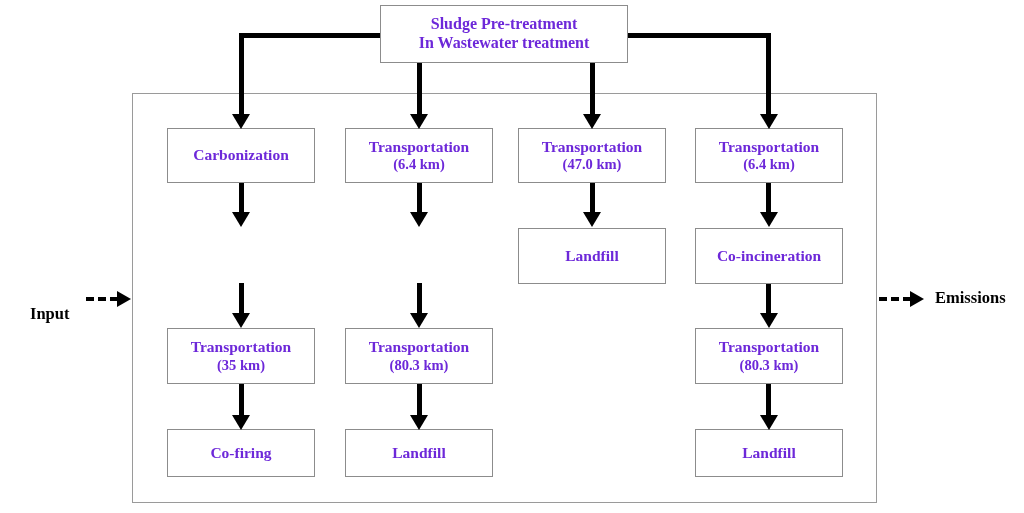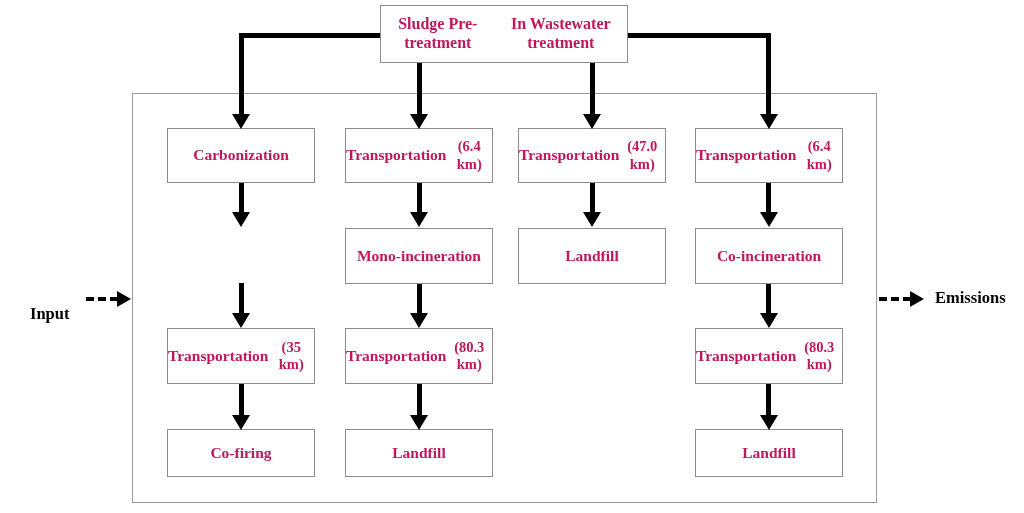--- a/index.html
+++ b/index.html
@@ -12,25 +12,25 @@
   }
   .canvas{position:absolute;left:0;top:0;width:1024px;height:513px;}
 
   
   .box{
     position:absolute;
     box-sizing:border-box;
     border:1px solid #8c8c8c;
     background:#ffffff;
     display:flex;
-    flex-direction:row;
+    flex-direction:column;
     align-items:center;
     justify-content:center;
     font-weight:bold;
-    color:#be185d;
+    color:#6d28d9;
     font-size:15.5px;
     line-height:1.18;
     text-align:center;
     z-index:5;
   }
   .box .l2{font-size:14.5px;}
 
   .title-box{
     left:380px;top:5px;width:248px;height:58px;
     font-size:16px;
@@ -139,24 +139,20 @@
   <div class="arrowhead" style="left:232px;top:212px;"></div>
   <div class="vline" style="left:239px;top:283px;height:33px;"></div>
   <div class="arrowhead" style="left:232px;top:313px;"></div>
   <div class="vline" style="left:239px;top:383px;height:34px;"></div>
   <div class="arrowhead" style="left:232px;top:415px;"></div>
 
   <div class="box c2 r1">
     <span>Transportation</span>
     <span class="l2">(6.4 km)</span>
   </div>
-  <div class="box c2 r2">
-    <span>Mono-</span>
-    <span>incineration</span>
-  </div>
   <div class="box c2 r3">
     <span>Transportation</span>
     <span class="l2">(80.3 km)</span>
   </div>
   <div class="box c2 r4">
     <span>Landfill</span>
     <span class="l2"></span>
   </div>
   <div class="vline" style="left:417px;top:182px;height:33px;"></div>
   <div class="arrowhead" style="left:410px;top:212px;"></div>

